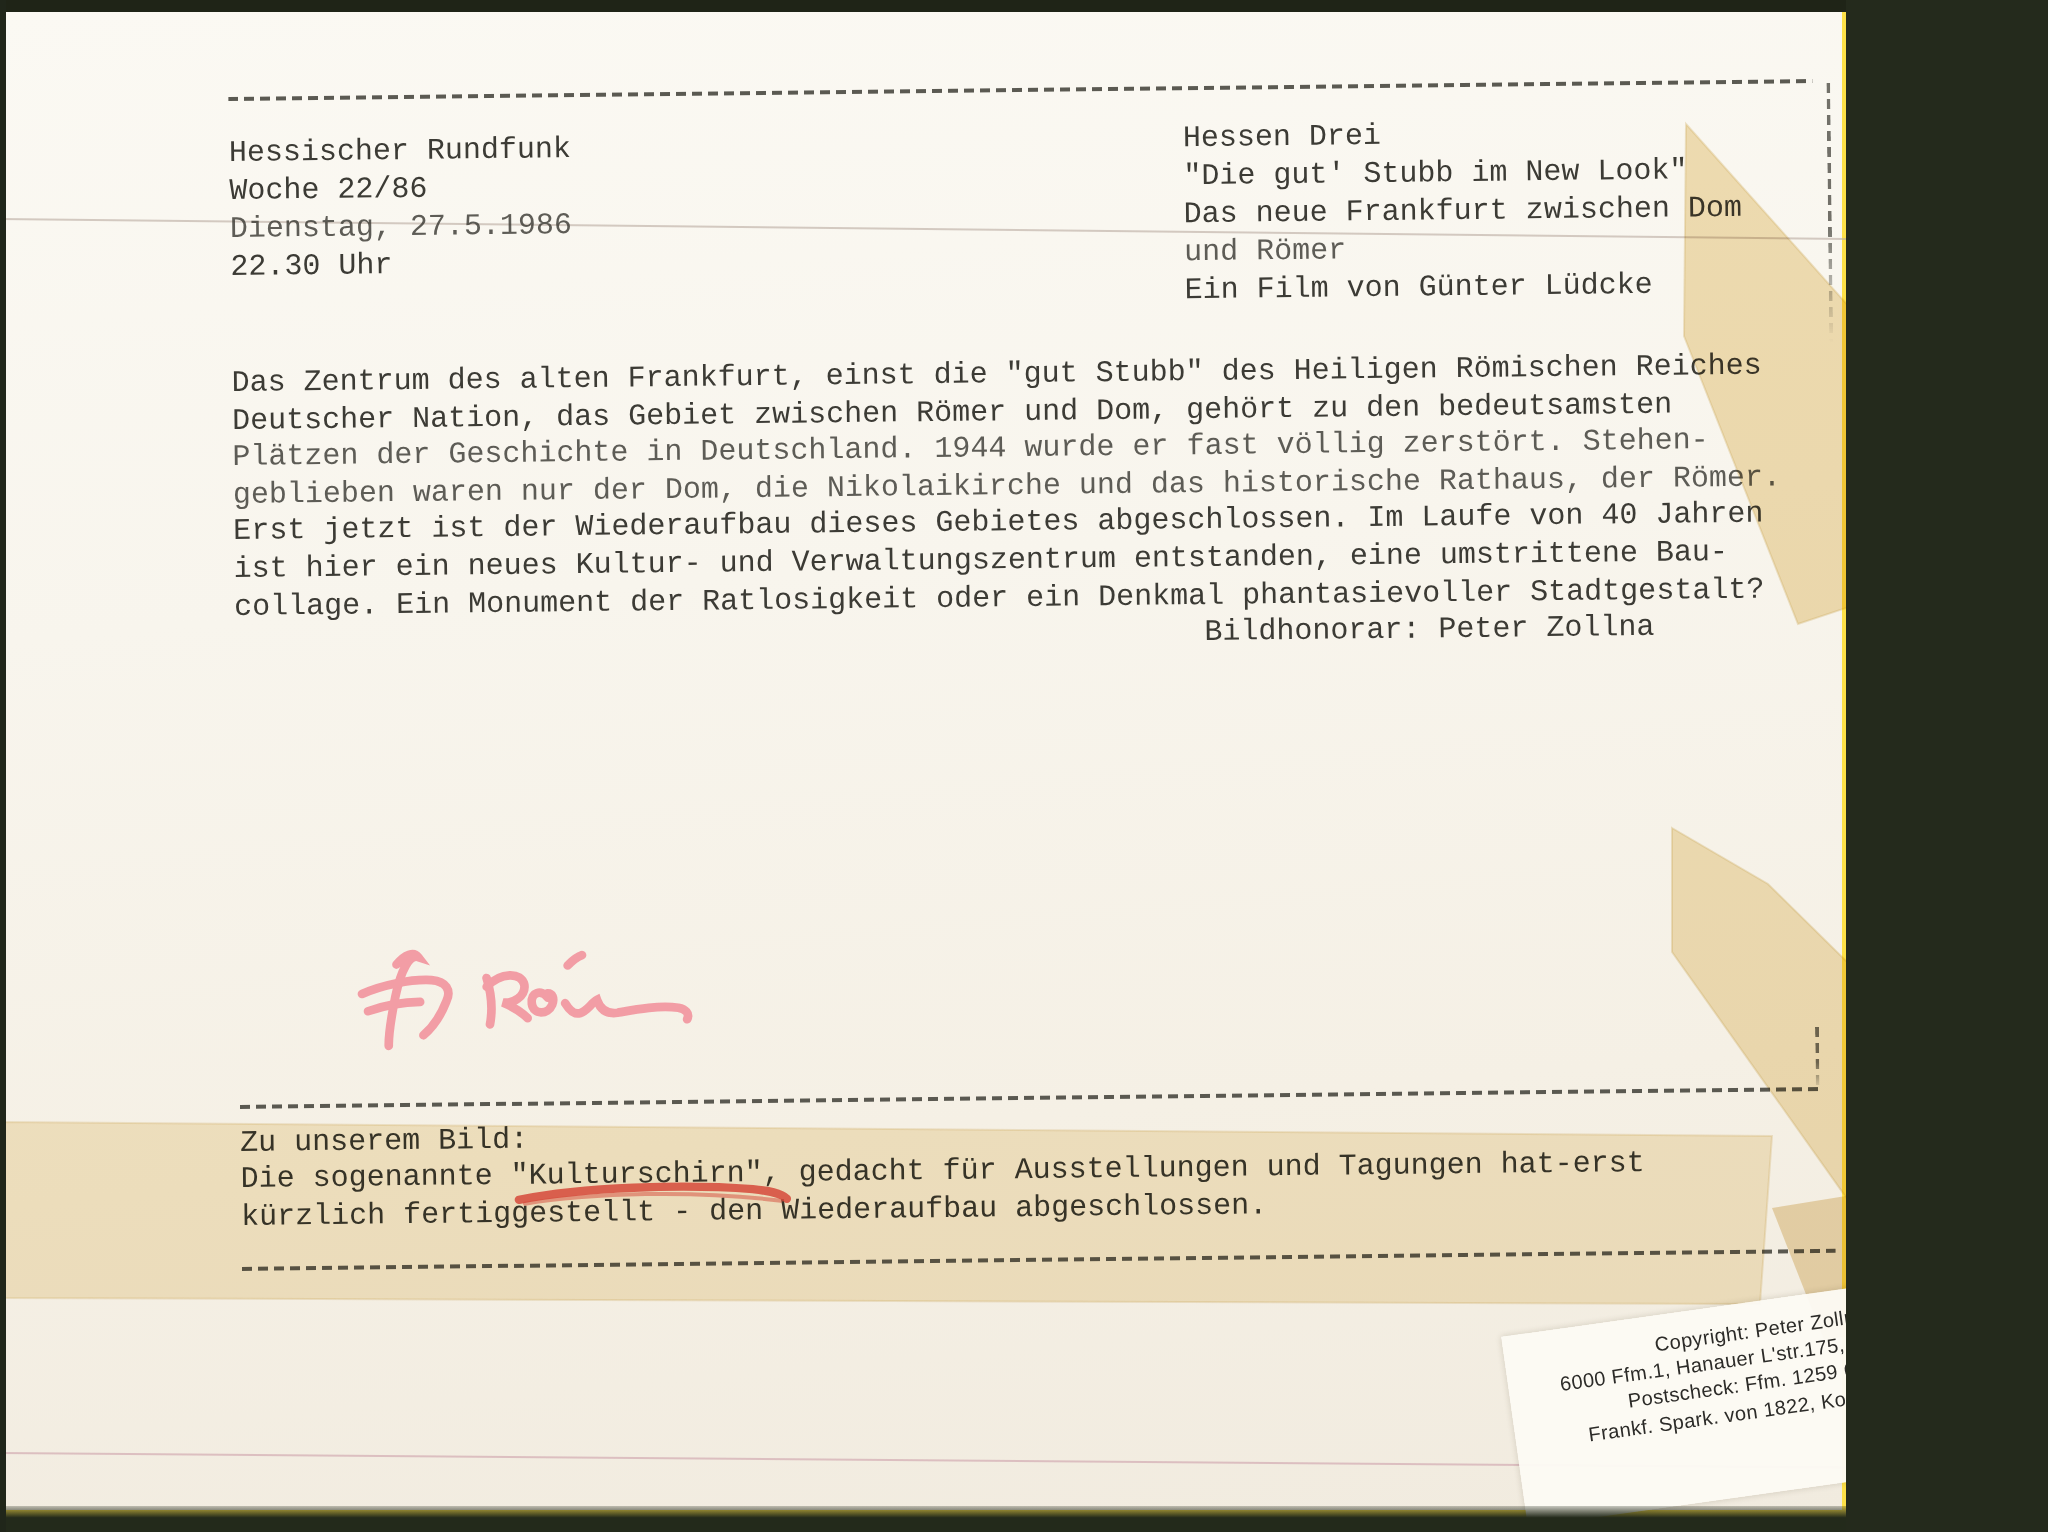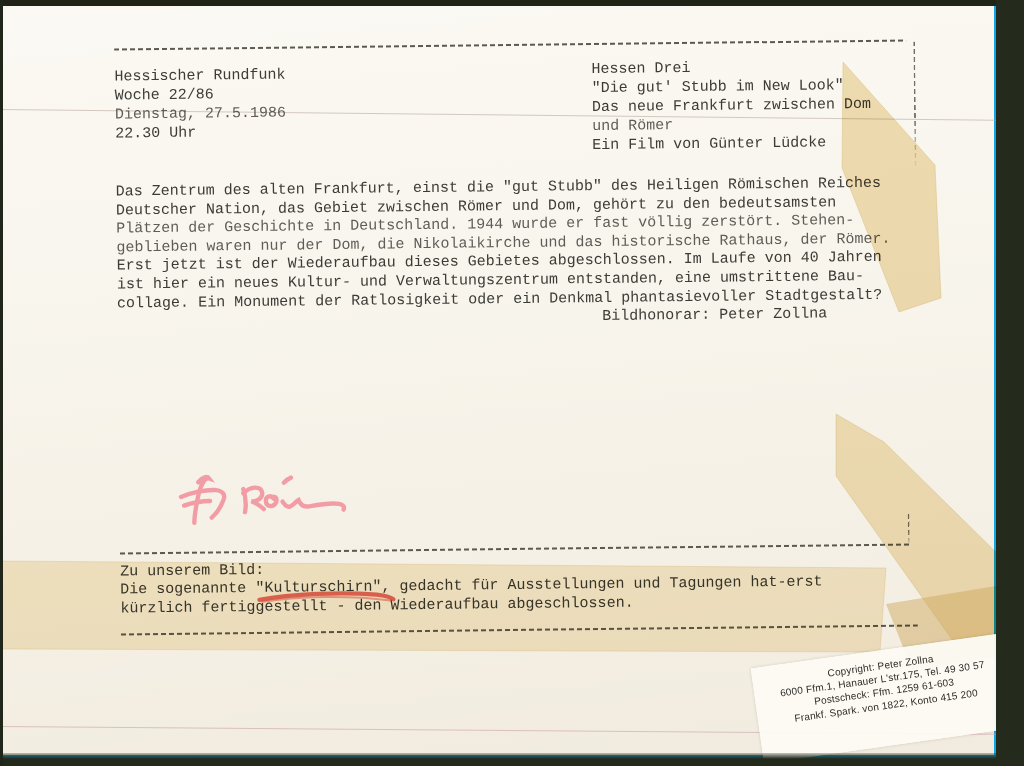--- a/index.html
+++ b/index.html
@@ -1,16 +1,16 @@
 <!DOCTYPE html>
 <html><head>
 <meta charset="utf-8">
 <style>
   html,body{margin:0;padding:0;background:#242a1c;}
-  #canvas{position:relative;width:996px;height:766px;overflow:hidden;background:#0ea5e9;
+  #canvas{position:relative;width:923px;height:766px;overflow:hidden;background:#fde047;
           font-family:"Liberation Mono","DejaVu Sans Mono",monospace;}
   #paper{position:absolute;left:2px;top:5px;right:2px;bottom:11px;
          background:linear-gradient(175deg,#fbf9f3 0%,#f8f5ed 38%,#f5f0e5 72%,#f1ebdf 100%);}
   .crease{position:absolute;height:1px;pointer-events:none;}
   #typed{position:absolute;left:0;top:0;width:1024px;height:766px;
          transform:rotate(-0.65deg);transform-origin:512px 383px;color:#3c3b35;}
   .dash-h{position:absolute;height:2.4px;opacity:.88;
      background:repeating-linear-gradient(90deg,#45443c 0 5px,transparent 5px 8px);}
   .dash-v{position:absolute;width:1.6px;opacity:.75;
      background:repeating-linear-gradient(180deg,#45443c 0 5px,transparent 5px 8px);

